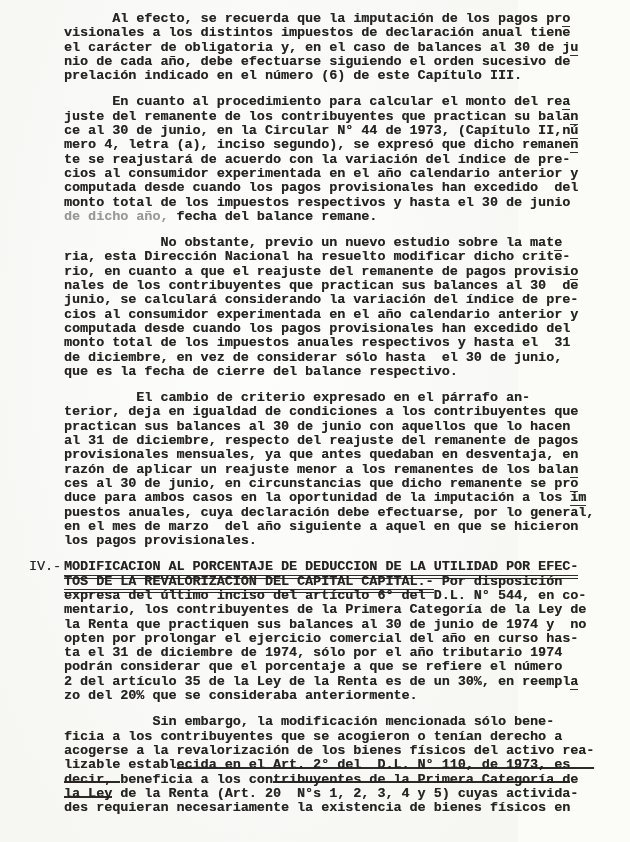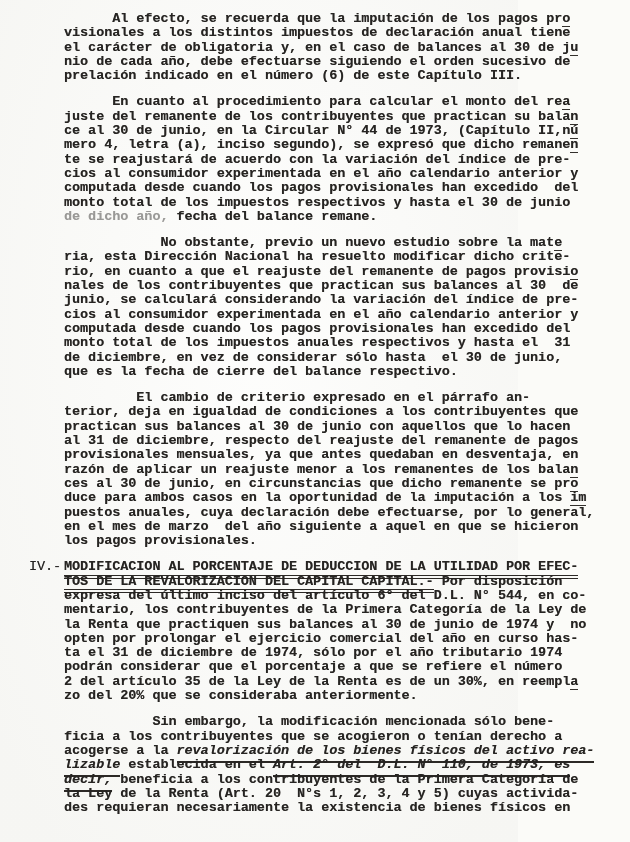--- a/index.html
+++ b/index.html
@@ -33,21 +33,21 @@
     font-size: 13.4px;
     line-height: 14.3px;
     font-weight: 700;
     white-space: pre;
     letter-spacing: 0;
     color: #262422;
     text-shadow: 0.2px 0.3px 0.45px rgba(40,36,32,0.55);
   }
   .seg { display: inline; }
   .seg.u1 { border-bottom: 1px solid #33302c; }
-  .seg.u2 { border-bottom: 2px solid #2c2926; padding-bottom: 3px; font-style: italic; }
+  .seg.u2 { border-bottom: 2px solid #2c2926; padding-bottom: 9px; }
   .seg.u3 { border-bottom: 4px double #2c2926; padding-bottom: 0.5px; }
   .seg.faded { opacity: 0.45; filter: blur(0.4px); text-align: right; }
   .section-label {
     position: absolute;
     left: -56px;
     top: 0;
     font-size: 13.4px;
     line-height: 14.3px;
     font-weight: 400;
     text-shadow: 0.2px 0.3px 0.45px rgba(40,36,32,0.55);

